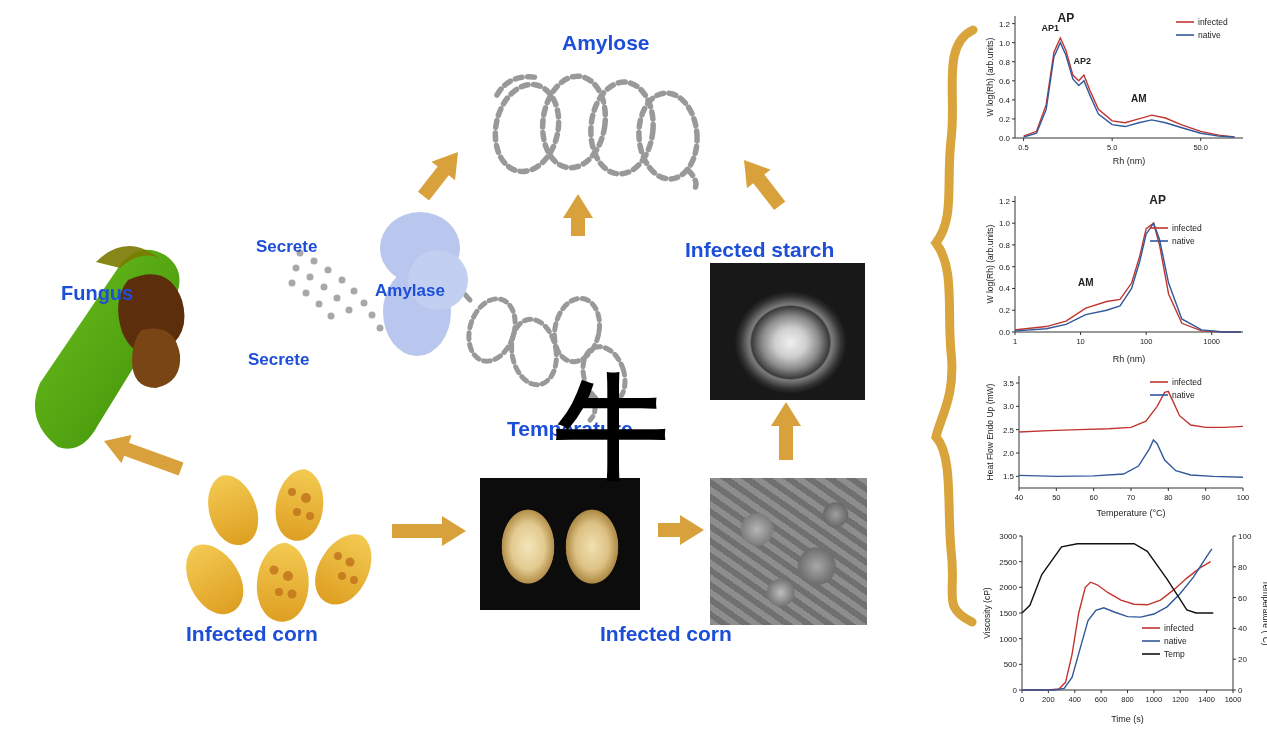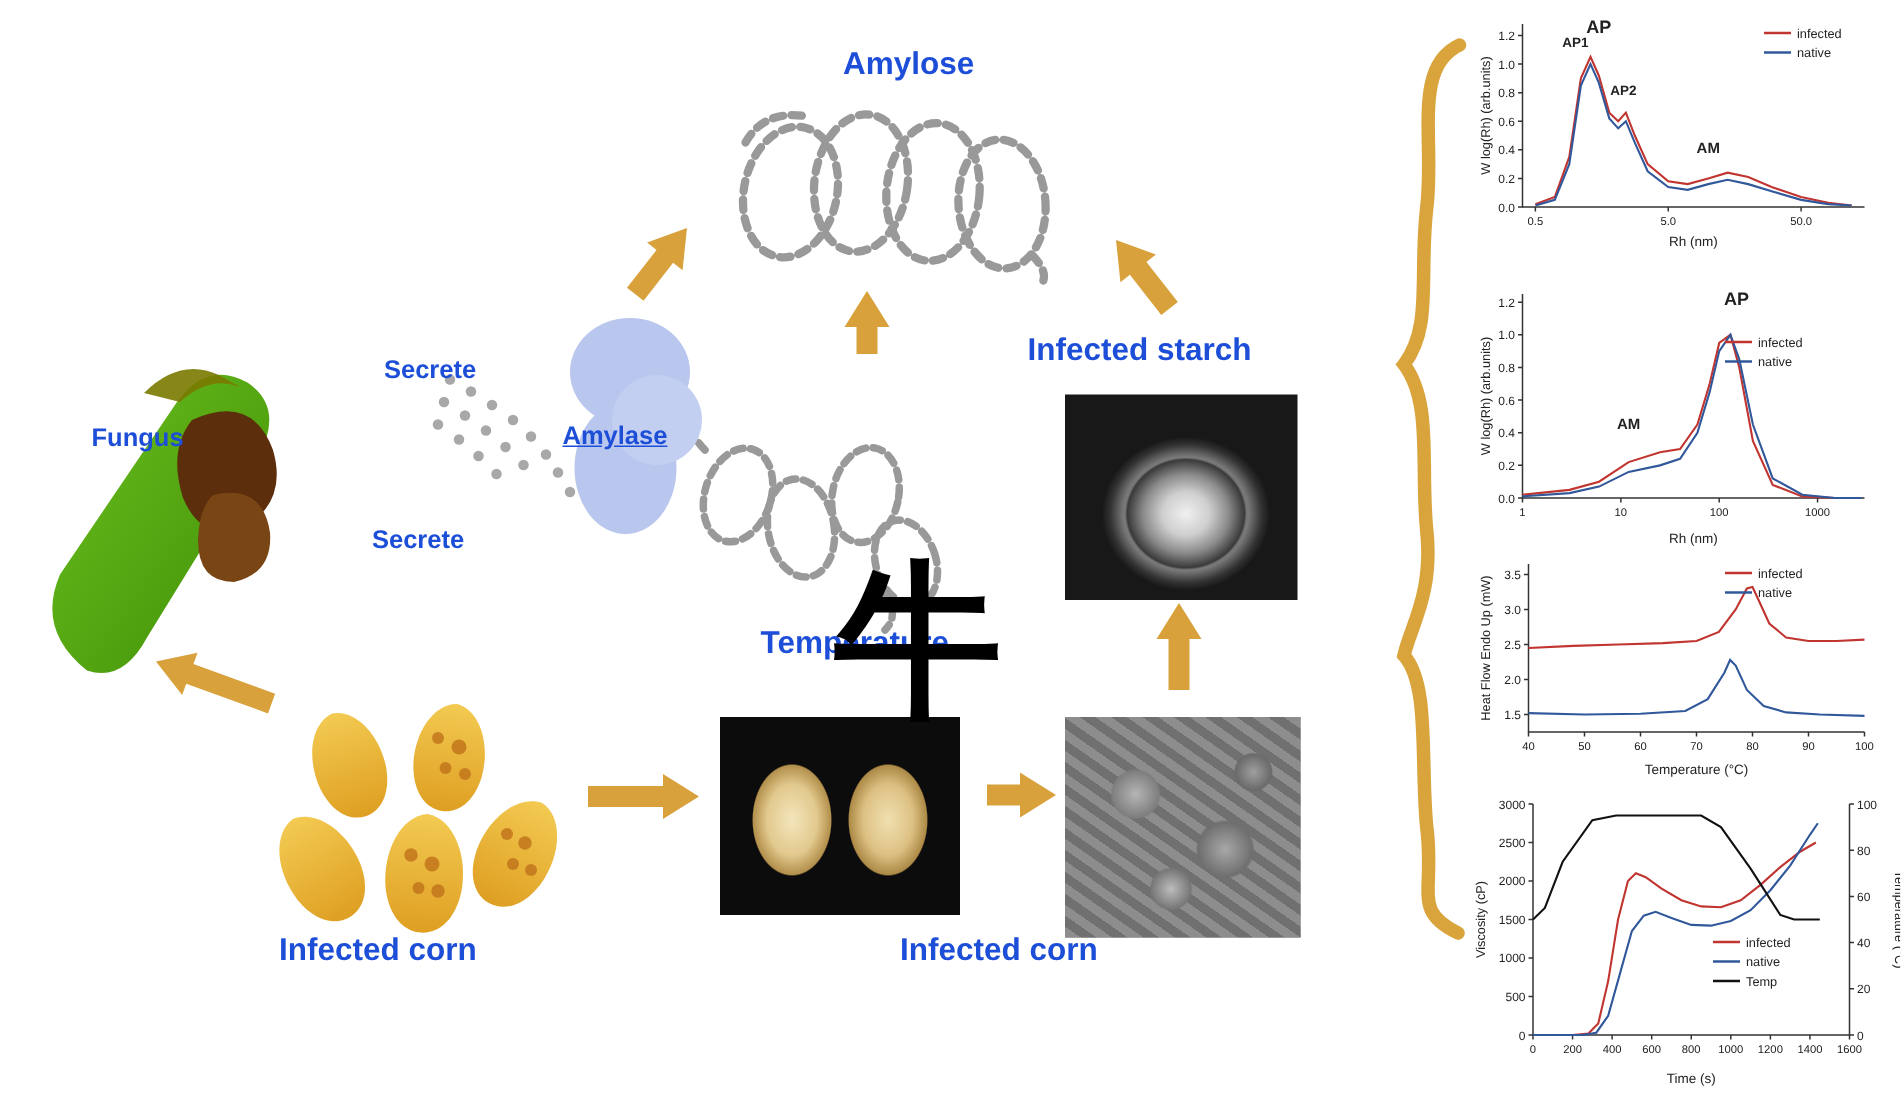--- a/index.html
+++ b/index.html
@@ -6,25 +6,25 @@
   .stage{position:relative;width:1267px;height:731px;background:#ffffff;overflow:hidden;font-family:"Liberation Sans",sans-serif;}
   .baseart{position:absolute;left:0;top:0;z-index:1;}
   .img{position:absolute;z-index:2;}
   .lbl{position:absolute;font-weight:bold;color:#1d4ed8;z-index:3;white-space:nowrap;}
   .chart{position:absolute;z-index:4;background:#fff0;}
   .chart svg text{font-family:"Liberation Sans",sans-serif;}
   .wm{position:absolute;color:#000;font-weight:900;line-height:1;z-index:6;white-space:nowrap;letter-spacing:2px;}
   #wm1{left:136px;top:258px;font-size:112px;}
   #wm2{left:556px;top:372px;font-size:112px;}
   #lbl-amylose{left:562px;top:31px;font-size:21px;}
-  #lbl-fungus{left:61px;top:282px;font-size:17px;}
+  #lbl-fungus{left:61px;top:282px;font-size:20px;}
   #lbl-secrete1{left:256px;top:237px;font-size:17px;}
   #lbl-secrete2{left:248px;top:350px;font-size:17px;}
-  #lbl-amylase{left:375px;top:281px;font-size:17px;text-decoration:underline;}
-  #lbl-infected-starch{left:685px;top:222px;font-size:21px;}
+  #lbl-amylase{left:375px;top:281px;font-size:17px;}
+  #lbl-infected-starch{left:685px;top:238px;font-size:21px;}
   #lbl-amylopectin{left:507px;top:417px;font-size:21px;}
   #lbl-infected-corn-left{left:186px;top:622px;font-size:21px;}
   #lbl-infected-corn-right{left:600px;top:622px;font-size:21px;}
   #img-starch-sem{left:710px;top:263px;width:155px;height:137px;
     background:
       radial-gradient(ellipse 52px 48px at 52% 58%, #f0f0f0 0%, #cfcfcf 30%, #8a8a8a 55%, #3a3a3a 75%, rgba(0,0,0,0) 78%),
       radial-gradient(ellipse 70px 64px at 52% 58%, #777777 60%, #333333 72%, rgba(0,0,0,0) 80%),
       #181818;}
   #img-kernel-photo{left:480px;top:478px;width:160px;height:132px;
     background:

